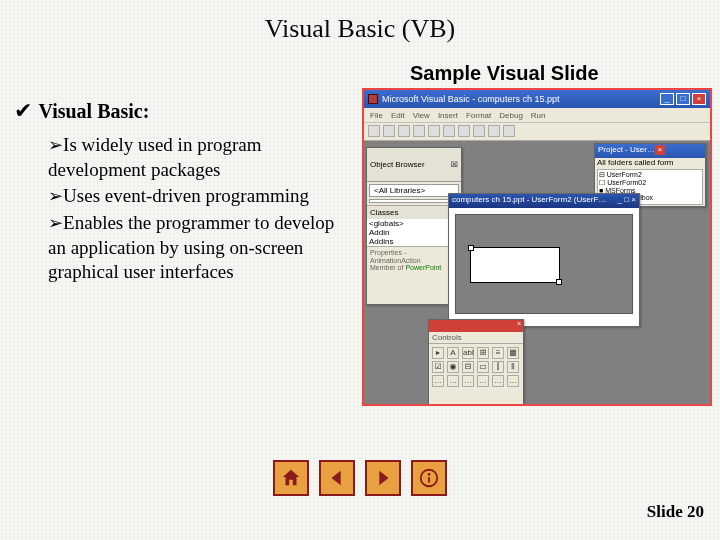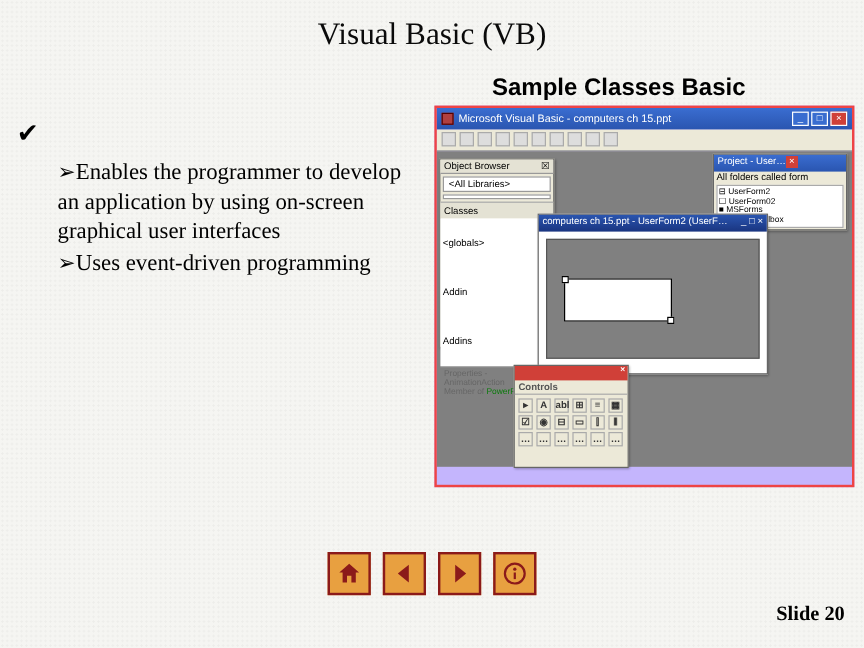--- a/index.html
+++ b/index.html
@@ -130,25 +130,25 @@
     display: flex;
     justify-content: flex-start;
     white-space: nowrap;
     overflow: hidden;
   }
   .panel-title .x { background: #d04038; width: 10px; height: 10px; text-align: center; line-height: 10px; }
   .obj-browser {
     left: 2px; top: 6px; width: 96px; height: 158px;
     background: #ece9d8;
   }
-  .ob-header { background: #e4e2d4; border-bottom: 1px solid #999; padding: 1px 3px; font-size: 8px; display:flex; justify-content:space-between;}
+  .ob-header { background: #e4e2d4; border-bottom: 1px solid #999; padding: 12px 3px; font-size: 8px; display:flex; justify-content:space-between;}
   .ob-dropdown { background:#fff; border:1px solid #999; margin:2px; padding:1px 4px; font-size:8px;}
   .ob-label { padding: 2px 3px; font-size:8px; background:#e4e2d4; border-top:1px solid #aaa;}
   .ob-list { background:#fff; font-size:8px; }
-  .ob-list div { padding: 16px 2px; }
+  .ob-list div { padding: 0 2px; }
   .ob-bottom { font-size:7px; padding:2px 3px; border-top:1px solid #aaa; color:#666; line-height:1.1;}
   .ob-bottom .green { color: #0a7a0a; }
   .project {
     right: 4px; top: 2px; width: 112px; height: 64px;
     background: #ece9d8;
   }
   .proj-row { font-size:8px; padding:0 2px; white-space:nowrap; overflow:hidden; }
   .proj-body { background:#fff; height:36px; margin:2px; border:1px solid #aaa; font-size:7px; padding:1px;}
   .form-win {
     left: 84px; top: 52px; width: 192px; height: 134px;
@@ -181,21 +181,20 @@
     border: 1px solid #000;
   }
   .form-control::before, .form-control::after {
     content:""; position:absolute; width:4px; height:4px; background:#fff; border:1px solid #000;
   }
   .form-control::before { left:-3px; top:-3px; }
   .form-control::after { right:-3px; bottom:-3px; }
   .toolbox {
     left: 64px; top: 178px; width: 96px; height: 86px;
     background: #ece9d8;
-    font-weight: bold;
   }
   .tb-title { height:12px; background:#d04038; color:#fff; font-size:7px; padding:0 2px; display:flex; justify-content:space-between;}
   .tb-tab { font-size:8px; padding:1px 3px; border-bottom:1px solid #aaa; color:#555;}
   .tb-grid {
     display: grid;
     grid-template-columns: repeat(6, 1fr);
     gap: 2px;
     padding: 3px;
   }
   .tb-item {
@@ -233,41 +232,52 @@
     bottom: 18px;
     font-family: Liberation Serif, serif;
     font-weight: bold;
     font-size: 17px;
   }
 </style>
 </head>
 <body>
 
 <h1 class="title">Visual Basic (VB)</h1>
-<div class="subtitle">Sample Classes Basic</div>
+<div class="subtitle">Sample Visual Slide</div>
 
 <div class="content">
   <div class="heading-row">
     <span class="check-icon">✔</span>
+    <span class="heading">Visual Basic:</span>
   </div>
   <div class="bullets">
+    <div class="bullet"><span class="chev">➢</span><span>Is widely used in program development packages</span></div>
+    <div class="bullet"><span class="chev">➢</span><span>Uses event-driven programming</span></div>
     <div class="bullet"><span class="chev">➢</span><span>Enables the programmer to develop an application by using on-screen graphical user interfaces</span></div>
-    <div class="bullet"><span class="chev">➢</span><span>Uses event-driven programming</span></div>
   </div>
 </div>
 
 <div class="vb-shot">
   <div class="vb-titlebar">
     <div class="vb-icon"></div>
     <div class="title-text">Microsoft Visual Basic - computers ch 15.ppt</div>
     <div class="vb-btns">
       <div class="vb-btn">_</div>
       <div class="vb-btn">□</div>
       <div class="vb-btn close">×</div>
     </div>
+  </div>
+  <div class="vb-menubar">
+    <span>File</span>
+    <span>Edit</span>
+    <span>View</span>
+    <span>Insert</span>
+    <span>Format</span>
+    <span>Debug</span>
+    <span>Run</span>
   </div>
   <div class="vb-toolbar">
     <div class="tool"></div>
     <div class="tool"></div>
     <div class="tool"></div>
     <div class="tool"></div>
     <div class="tool"></div>
     <div class="tool"></div>
     <div class="tool"></div>
     <div class="tool"></div>

